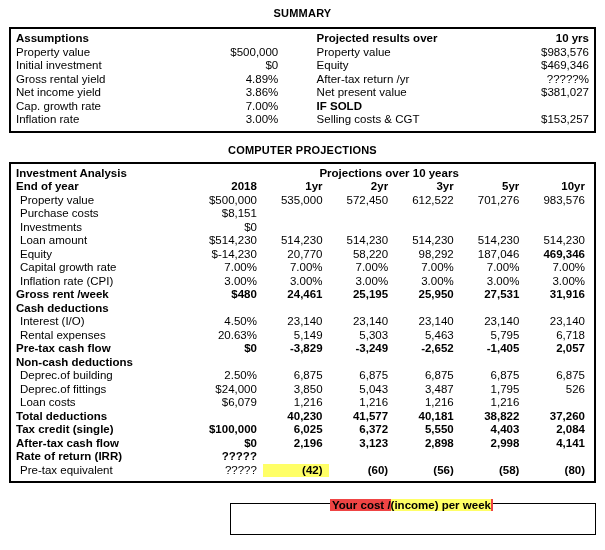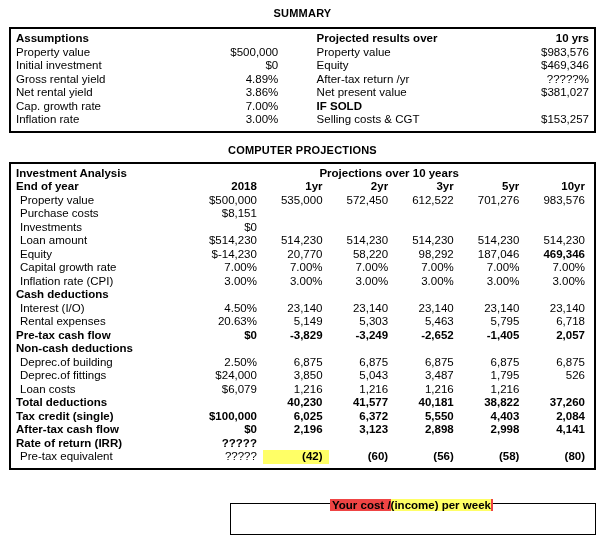--- a/index.html
+++ b/index.html
@@ -160,21 +160,21 @@
           <td class="val">$469,346</td>
         </tr>
         <tr>
           <td class="lbl">Gross rental yield</td>
           <td class="val">4.89%</td>
           <td class=""></td>
           <td class="lbl">After-tax return /yr</td>
           <td class="val">?????%</td>
         </tr>
         <tr>
-          <td class="lbl">Net rental yield</td>
+          <td class="lbl">Net income yield</td>
           <td class="val">3.86%</td>
           <td class=""></td>
           <td class="lbl">Net present value</td>
           <td class="val">$381,027</td>
         </tr>
         <tr>
           <td class="lbl">Cap. growth rate</td>
           <td class="val">7.00%</td>
           <td class=""></td>
           <td class="lbl b">IF SOLD</td>
@@ -275,20 +275,29 @@
         <tr>
           <td class="lbl indent">Inflation rate (CPI)</td>
           <td class="val">3.00%</td>
           <td class="val">3.00%</td>
           <td class="val">3.00%</td>
           <td class="val">3.00%</td>
           <td class="val">3.00%</td>
           <td class="val lastcol">3.00%</td>
         </tr>
         <tr>
+          <td class="lbl b">Gross rent /week</td>
+          <td class="val b">$480</td>
+          <td class="val b">24,461</td>
+          <td class="val b">25,195</td>
+          <td class="val b">25,950</td>
+          <td class="val b">27,531</td>
+          <td class="val lastcol b">31,916</td>
+        </tr>
+        <tr>
           <td class="lbl b">Cash deductions</td>
           <td class="val b"></td>
           <td class="val b"></td>
           <td class="val b"></td>
           <td class="val b"></td>
           <td class="val b"></td>
           <td class="val lastcol b"></td>
         </tr>
         <tr>
           <td class="lbl indent">Interest (I/O)</td>

